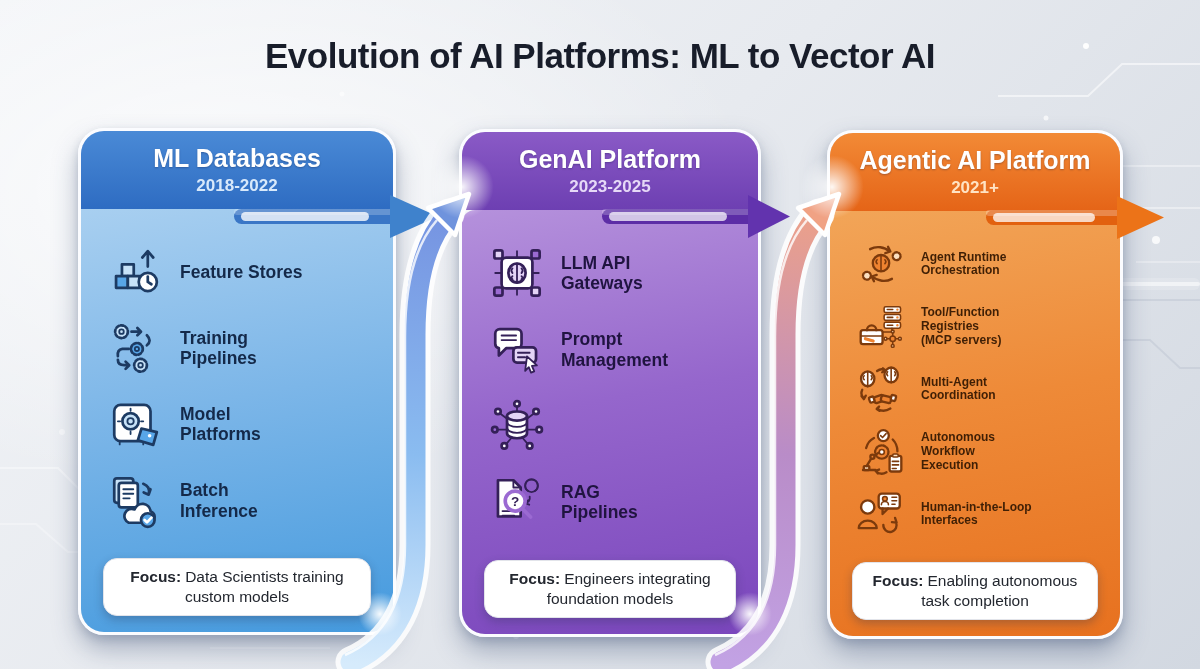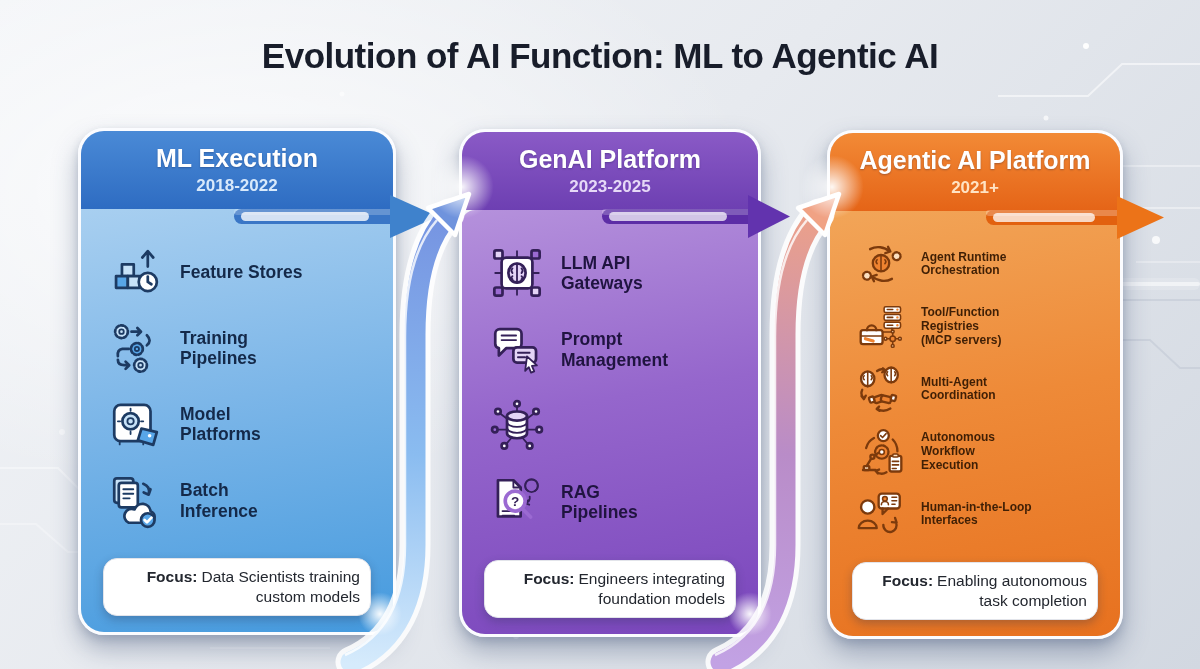--- a/index.html
+++ b/index.html
@@ -49,21 +49,21 @@
   .card-3 .ic{width:50px;height:50px;}
   .ic svg{width:100%;height:100%;overflow:visible;display:block;}
   .ic .s{stroke:var(--st);stroke-width:3;fill:none;stroke-linecap:round;stroke-linejoin:round;}
   .ic .fL{fill:var(--fL);} .ic .fA{fill:var(--fA);} .ic .fT{fill:var(--fT);}
   .ic .w{stroke:#fff;} .ic .sA{stroke:var(--fA);}
   .ic .t2{stroke-width:2;} .ic .t4{stroke-width:4;}
   .ic .dash{stroke-dasharray:3 2.2;} .ic .ns{stroke:none;}
   .ic .qm{fill:var(--st);stroke:none;font:700 15px "Liberation Sans",sans-serif;}
   .focus{
     margin:10px 4px 2px 0;background:#fff;border-radius:14px;border:1px solid #e2e4ea;
-    box-shadow:0 4px 10px rgba(40,50,80,.30);padding:8px 10px;text-align:right;
+    box-shadow:0 4px 10px rgba(40,50,80,.30);padding:8px 10px;text-align:center;
     font-size:15.5px;color:#23272f;line-height:1.3;
   }
   .focus b{font-weight:700;margin-right:4px;}
   
   .pill{position:absolute;z-index:3;}
   .pill svg{display:block;overflow:visible;}
   .swoosh{position:absolute;z-index:4;width:150px;height:519px;top:150px;}
   .swoosh svg{display:block;overflow:visible;}
   .glow{position:absolute;z-index:4;border-radius:50%;pointer-events:none;
     background:radial-gradient(circle,rgba(255,255,255,.95) 0%,rgba(255,255,255,0) 70%);}
@@ -96,25 +96,25 @@
         <circle cx="1046" cy="118" r="2.5" opacity=".7"></circle>
         <circle cx="996" cy="306" r="3" opacity=".5"></circle>
         <circle cx="62" cy="432" r="3" opacity=".5"></circle>
         <circle cx="342" cy="94" r="2.5" opacity=".5"></circle>
         <circle cx="516" cy="636" r="3" opacity=".7"></circle>
         <circle cx="893" cy="560" r="2.5" opacity=".4"></circle>
       </g>
     </svg>
   </div>
 
-  <div class="page-title">Evolution of AI Function: ML to Agentic AI</div>
+  <div class="page-title">Evolution of AI Platforms: ML to Vector AI</div>
 
   <div class="card card-1">
     <div class="card-header">
-      <div class="card-title">ML Execution</div>
+      <div class="card-title">ML Databases</div>
       <div class="card-years">2018-2022</div>
     </div>
     <div class="card-body">
       <div class="feats">
         <div class="feat">
           <span class="ic">
               <svg viewBox="0 0 64 64">
             <path class="s fT" d="M16.5 23.5 h13 v13 h-13 Z"></path>
             <path class="s fA" d="M10 36.5 h13 v13 h-13 Z"></path>
             <path class="s fT" d="M23 36.5 h13 v13 h-13 Z"></path>

